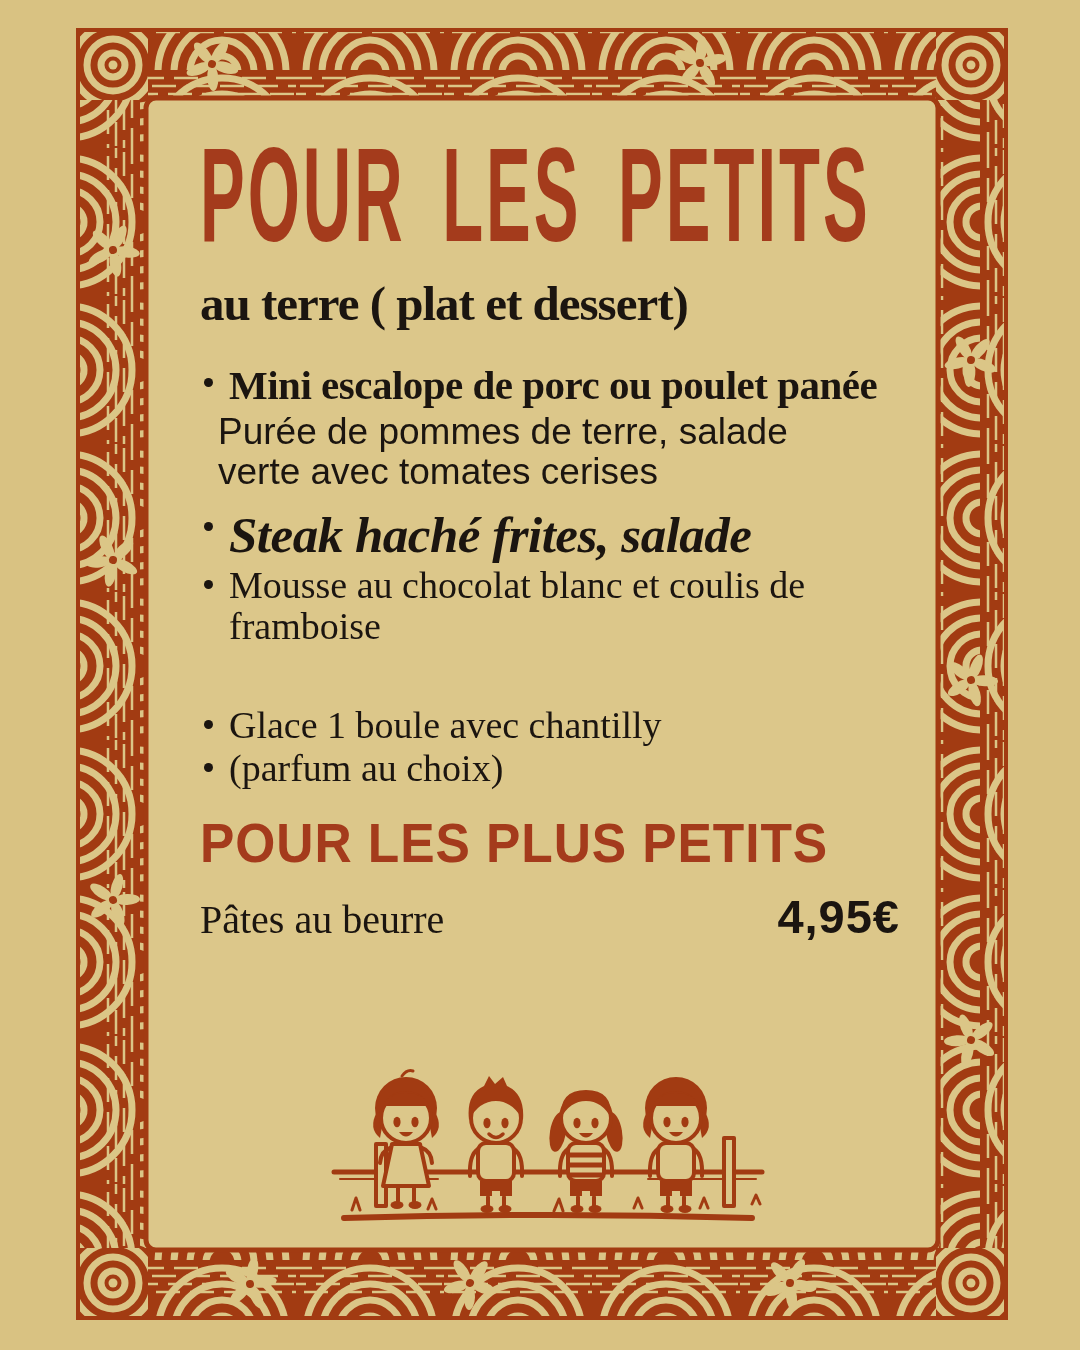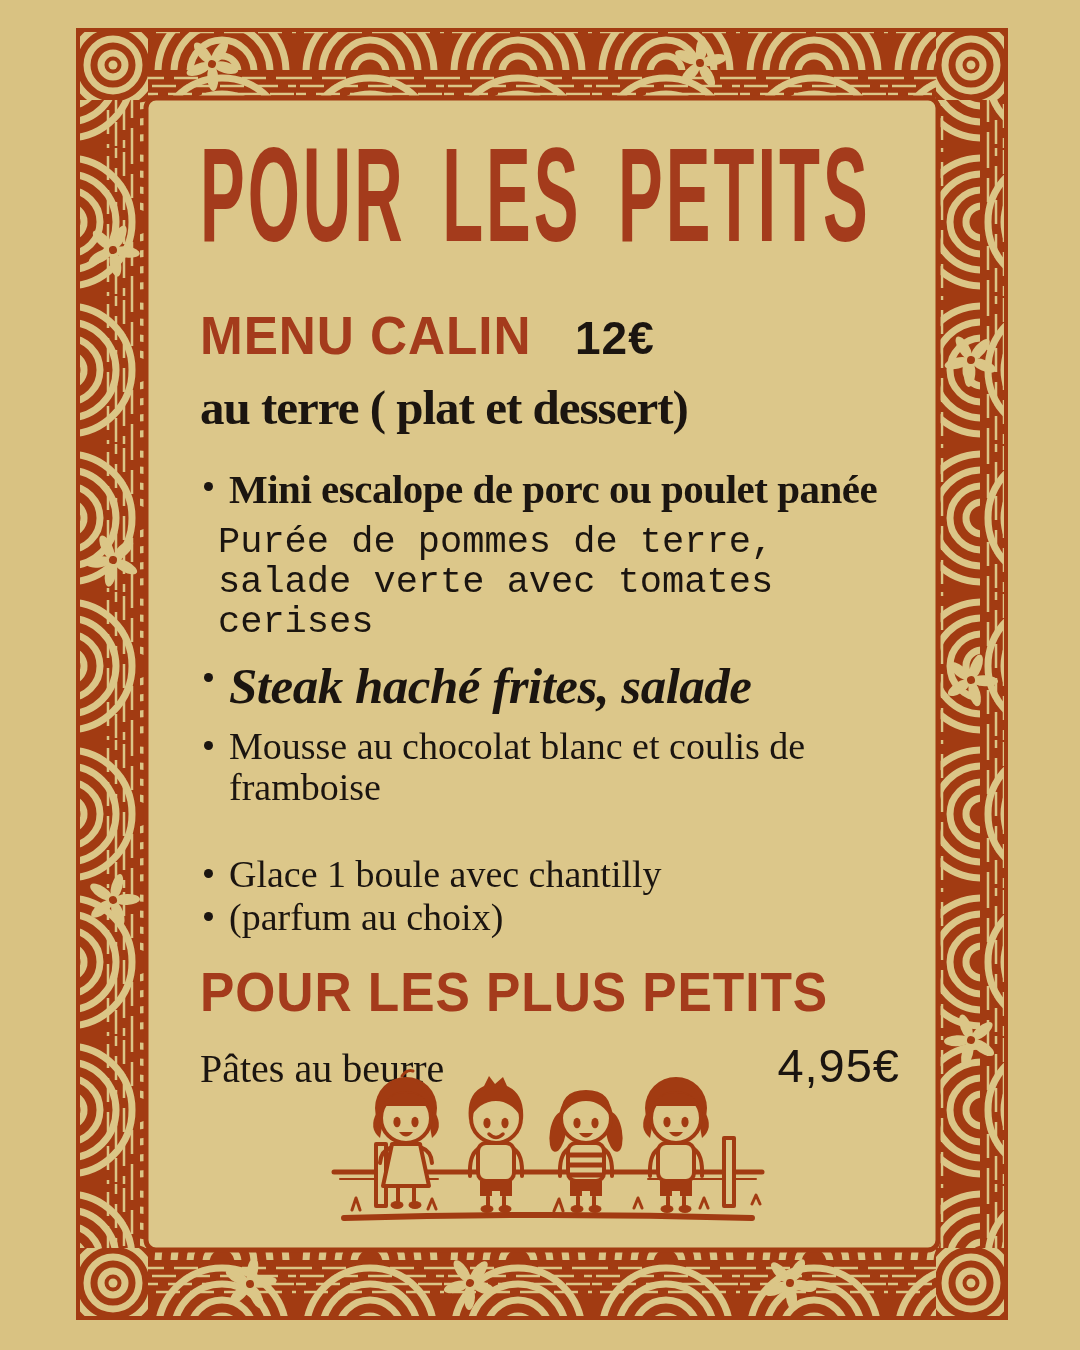--- a/index.html
+++ b/index.html
@@ -38,41 +38,41 @@
   .menu-price{font-size:46px;font-weight:700;color:var(--ink);margin-left:26px;letter-spacing:1px;}
   h2.subtitle{
     font-family:"Liberation Serif", serif;
     font-size:49px;font-weight:700;line-height:1.15;margin-top:14px;letter-spacing:-1px;
   }
   .item{display:flex;align-items:flex-start;font-family:"Liberation Serif", serif;}
   .item .txt{flex:1;}
   .dot{width:9px;height:9px;border-radius:50%;background:var(--ink);flex:0 0 9px;margin:16px 16px 0 4px;}
   .item.b1{margin-top:30px;font-size:41px;font-weight:700;line-height:1.15;letter-spacing:-0.5px;}
   .desc{
-    font-family:Liberation Mono, monospace;
-    font-size:37px;line-height:1.08;margin-top:10px;padding-left:18px;width:660px;
+    font-family:Liberation Sans, sans-serif;
+    font-size:37px;line-height:1.08;margin-top:3px;padding-left:18px;width:660px;
   }
   .item.b2{margin-top:14px;font-size:51px;font-weight:700;line-height:1.15;letter-spacing:-0.5px;font-style:italic;}
   h2.dessert{
     font-family:"Liberation Serif", serif;
     font-size:48px;font-weight:700;line-height:1.15;margin-top:26px;
   }
   .item.r{font-size:38px;line-height:1.08;}
   .item.r .dot{margin-top:15px;}
-  .item.mousse{margin-top:10px;width:700px;}
-  .item.glace{margin-top:46px;}
+  .item.mousse{width:700px;}
+  .item.glace{margin-top:58px;}
   .item.parfum{margin-top:2px;}
   h2.plus{
     font-size:56px;font-weight:700;color:var(--rust-text);line-height:1;margin-top:26px;
     white-space:nowrap;letter-spacing:1px;
     transform:scaleX(.92);transform-origin:0 50%;
   }
   .pates-row{display:flex;justify-content:space-between;align-items:baseline;margin-top:18px;padding-right:12px;}
   .pates-name{font-family:"Liberation Serif", serif;font-size:40px;line-height:1.1;}
-  .pates-price{font-size:47px;font-weight:400;letter-spacing:1px;}
+  .pates-price{font-size:47px;font-weight:700;letter-spacing:1px;}
 
   svg.kids{position:absolute;left:328px;top:1046px;width:440px;height:200px;}
   .rustfill{fill:var(--rust);}
   .tanfill{fill:var(--panel);}
 </style>
 </head>
 <body>
 
 <div class="poster">
 
@@ -213,24 +213,20 @@
     <use href="#flw" transform="translate(971 680) rotate(75)"></use>
     <use href="#flw" transform="translate(971 1040) rotate(105)"></use>
 
     <rect x="78" y="30" width="928" height="1288" fill="none" stroke="var(--rust)" stroke-width="4"></rect>
     <rect x="146" y="98" width="792" height="1152" fill="none" stroke="var(--rust)" stroke-width="5" rx="10"></rect>
   </svg>
 
   <div class="content">
     <h1 class="title">POUR LES PETITS</h1>
 
-    <div class="menu-line">
-      <span class="menu-name">MENU CALIN</span>
-      <span class="menu-price">12€</span>
-    </div>
 
     <h2 class="subtitle">au terre ( plat et dessert)</h2>
 
     <div class="item b1">
       <span class="dot"></span>
       <span class="txt">Mini escalope de porc ou poulet panée</span>
     </div>
     <p class="desc">Purée de pommes de terre, salade verte avec tomates cerises</p>
 
     <div class="item b2">

